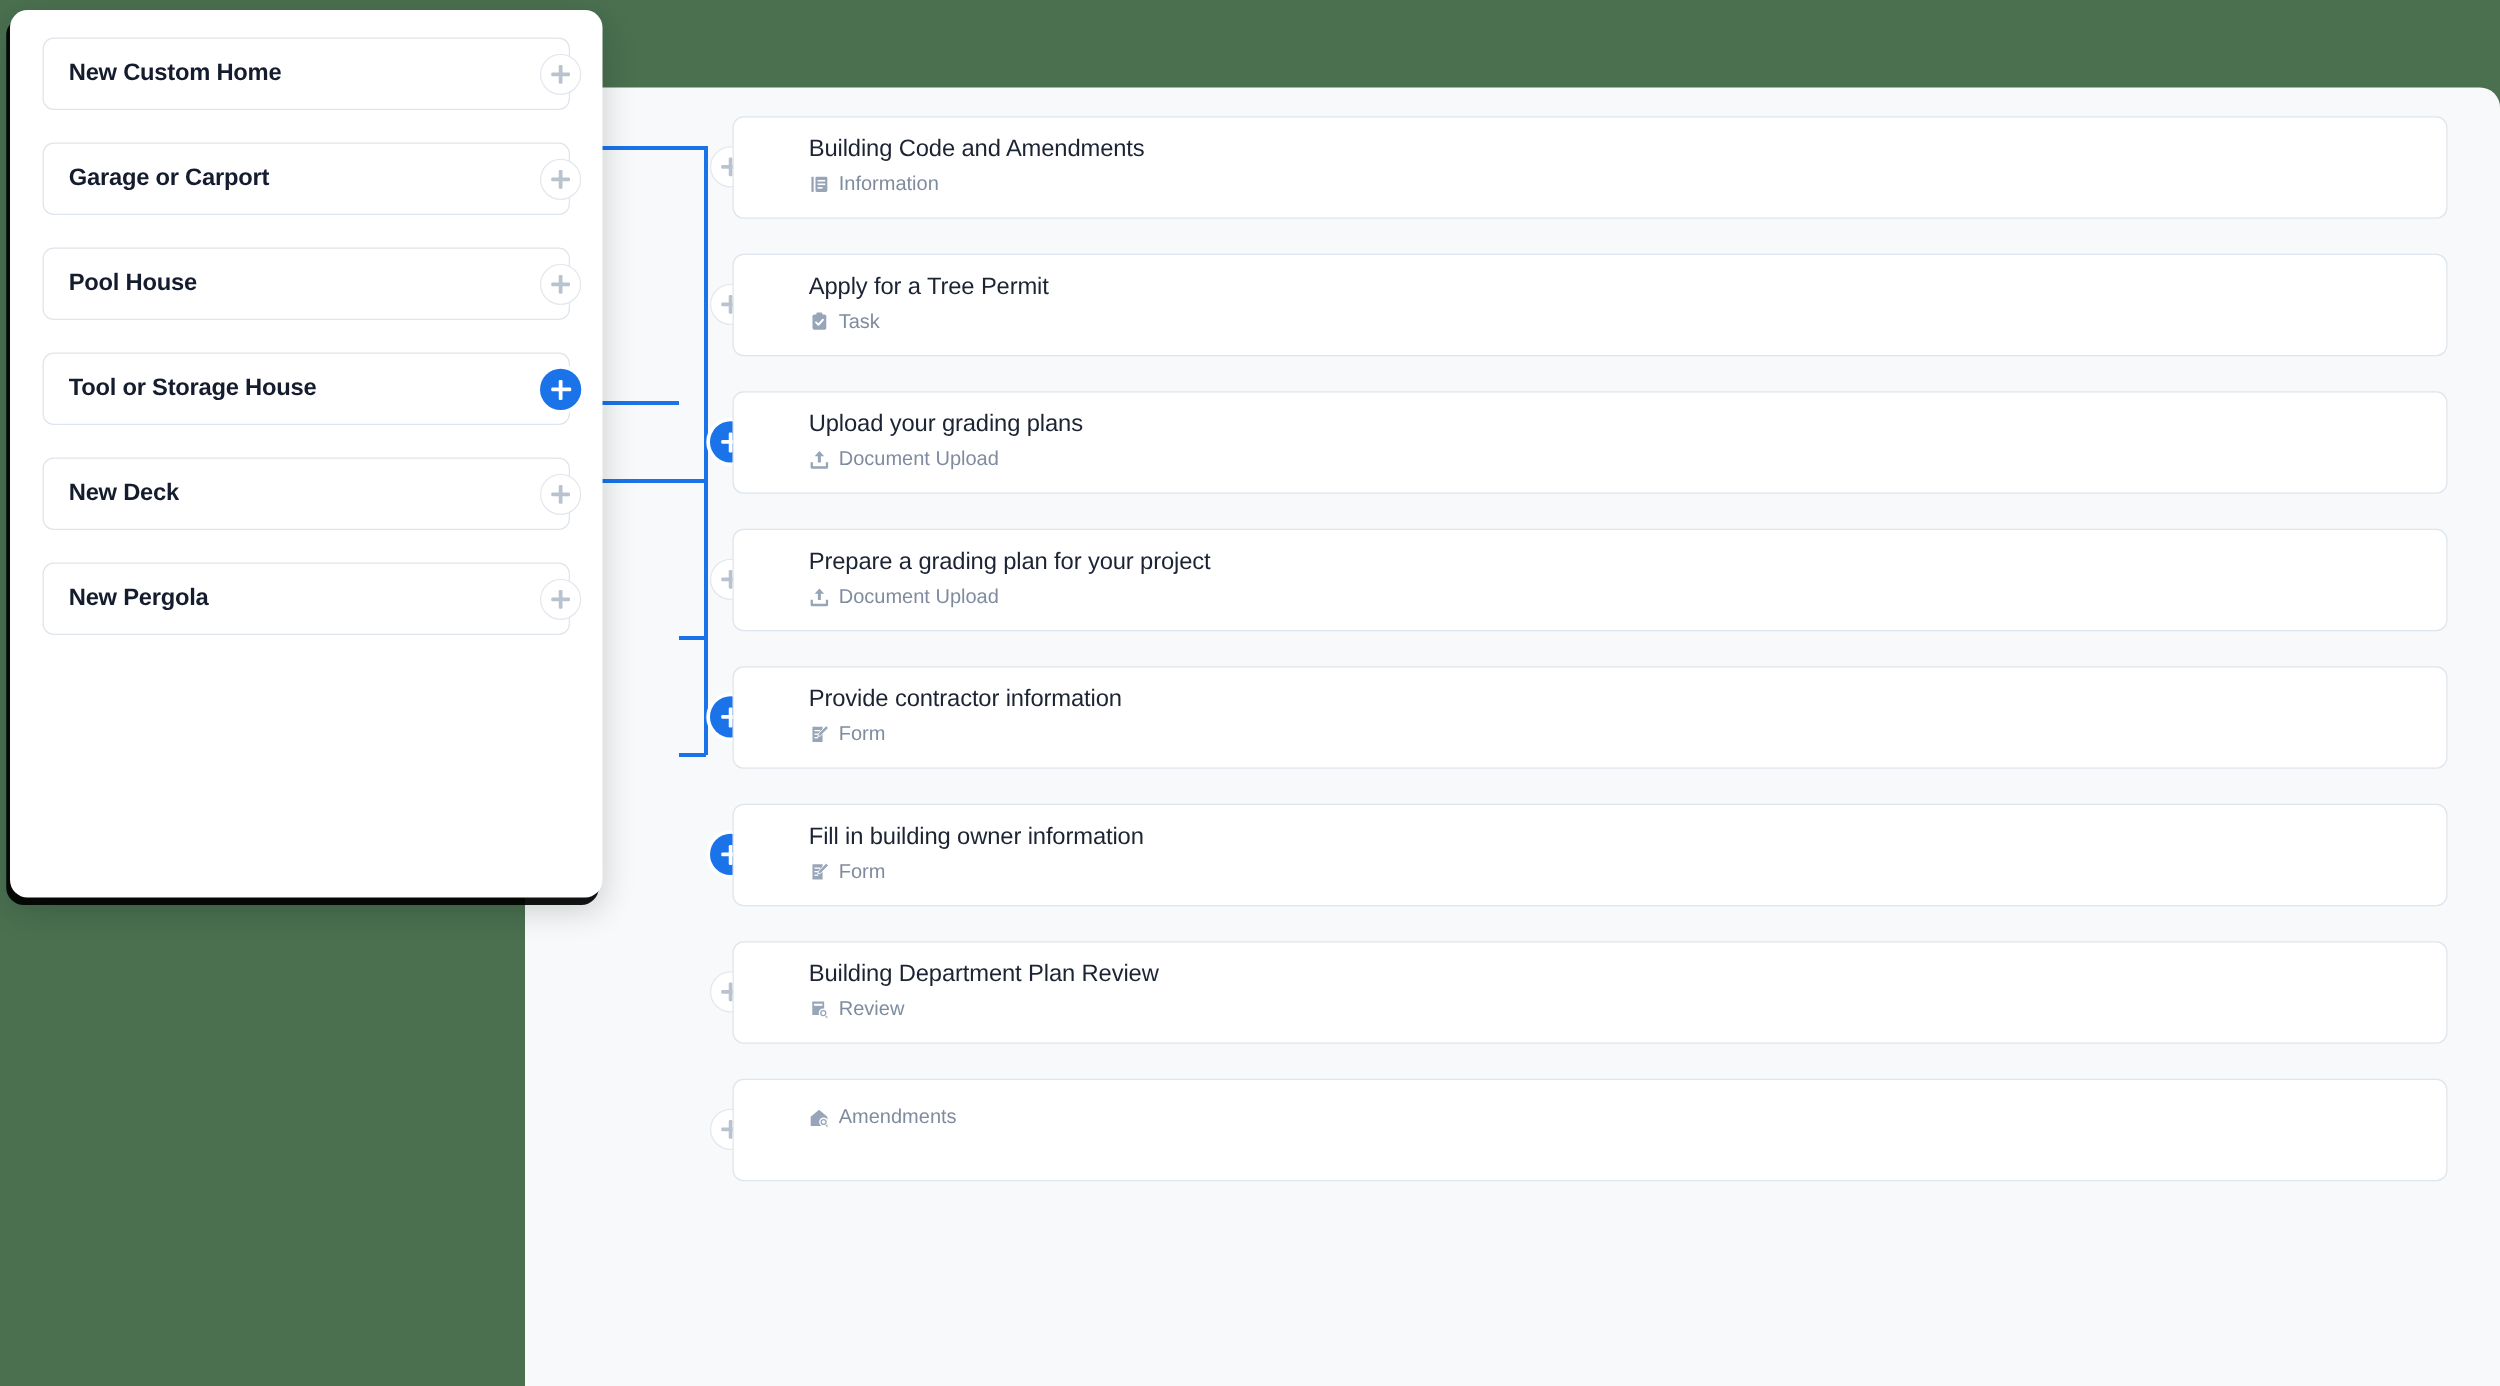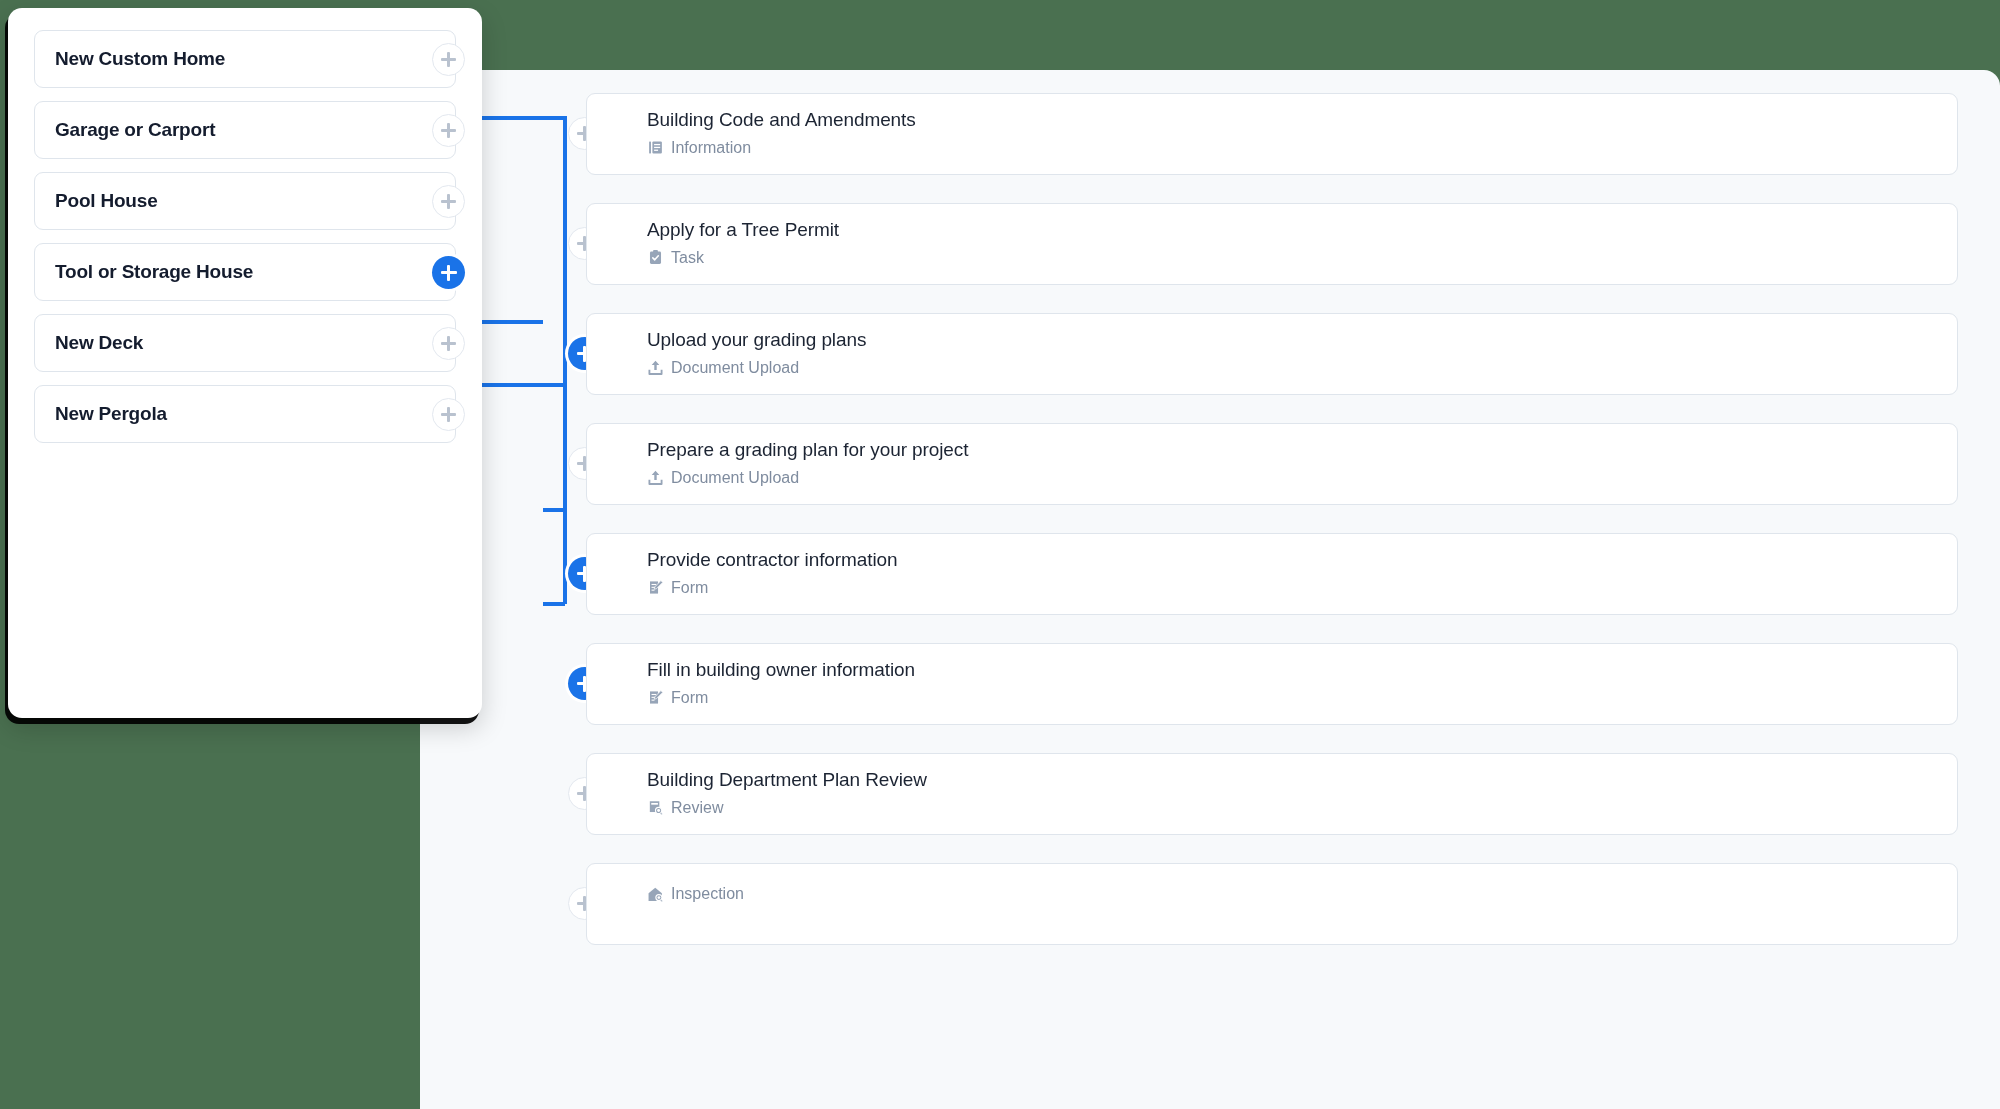--- a/index.html
+++ b/index.html
@@ -44,21 +44,21 @@
   }
   .proj-card {
     position: relative;
     height: 58px;
     border: 1px solid #dfe5ec;
     border-radius: 9px;
     background: #ffffff;
     display: flex;
     align-items: center;
     padding-left: 20px;
-    margin-bottom: 13px;
+    margin-bottom: 26px;
   }
   .proj-card:last-child { margin-bottom: 0; }
   .proj-label {
     font-size: 19px;
     font-weight: bold;
     color: #141c2e;
     letter-spacing: -0.2px;
   }
 
   
@@ -333,19 +333,19 @@
           <span class="bar v"></span>
         </span>
         <div class="step-card">
           <div class="step-meta">
             <svg class="type-icon" viewBox="0 0 24 24">
               <path d="M11.6 2.6 L21 10.4 L21 21 L2.2 21 L2.2 10.4 Z" fill="#97a5b8"></path>
               <circle cx="16.8" cy="16.4" r="4.3" fill="#97a5b8" stroke="#ffffff" stroke-width="1.6"></circle>
               <circle cx="16.8" cy="16.4" r="2" fill="#ffffff"></circle>
               <rect x="19.6" y="18.8" width="3.5" height="1.9" rx="0.9" transform="rotate(42 19.6 18.8)" fill="#97a5b8" stroke="#ffffff" stroke-width="0.8"></rect>
             </svg>
-            <span class="step-type">Inspection</span>
+            <span class="step-type">Amendments</span>
           </div>
         </div>
       </div>
     </div>
 
 </div>
 
 </body></html>

